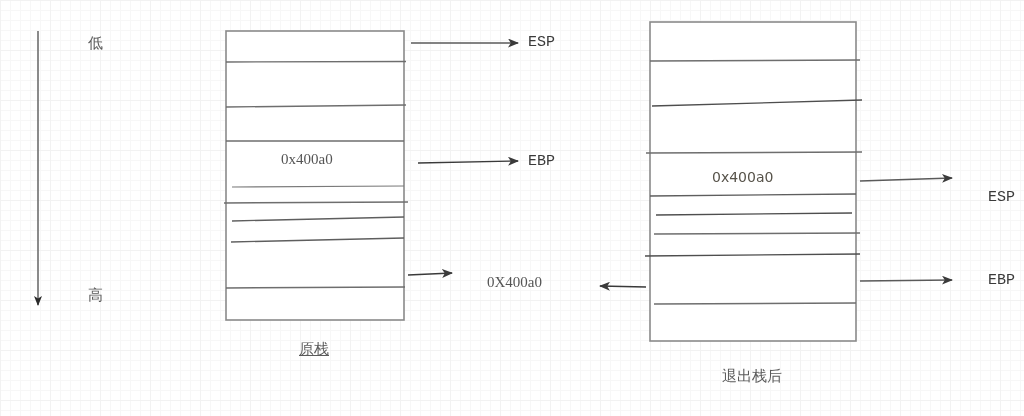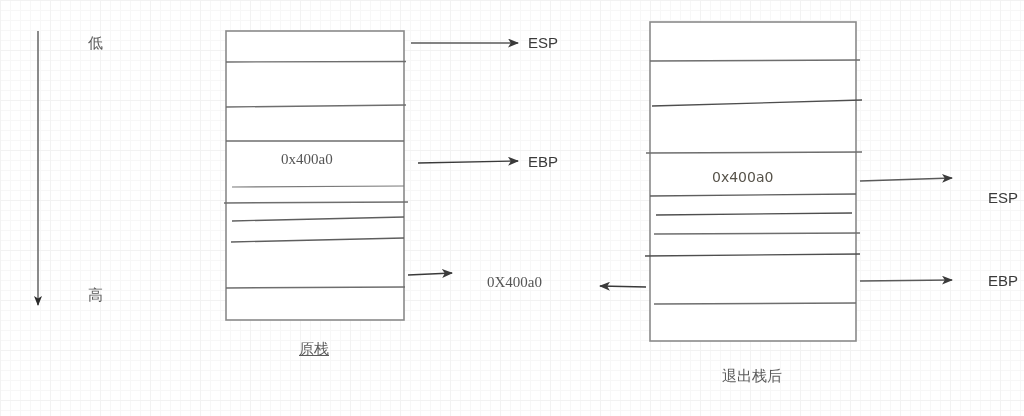--- a/index.html
+++ b/index.html
@@ -43,21 +43,21 @@
     white-space: nowrap;
     color: #555555;
     line-height: 1;
   }
   .lbl-cjk {
     font-family: "DejaVu Sans", "Liberation Sans", sans-serif;
     font-size: 15px;
     color: #5a5a5a;
   }
   .lbl-reg {
-    font-family: Liberation Sans, sans-serif;
+    font-family: Liberation Mono, monospace;
     font-size: 15px;
     color: #3a3a3a;
   }
   .lbl-addr {
     font-family: "Liberation Serif", "DejaVu Serif", serif;
     font-size: 15px;
     color: #555555;
   }
   .lbl-addr-sans {
     font-family: "DejaVu Sans", "Liberation Sans", sans-serif;

